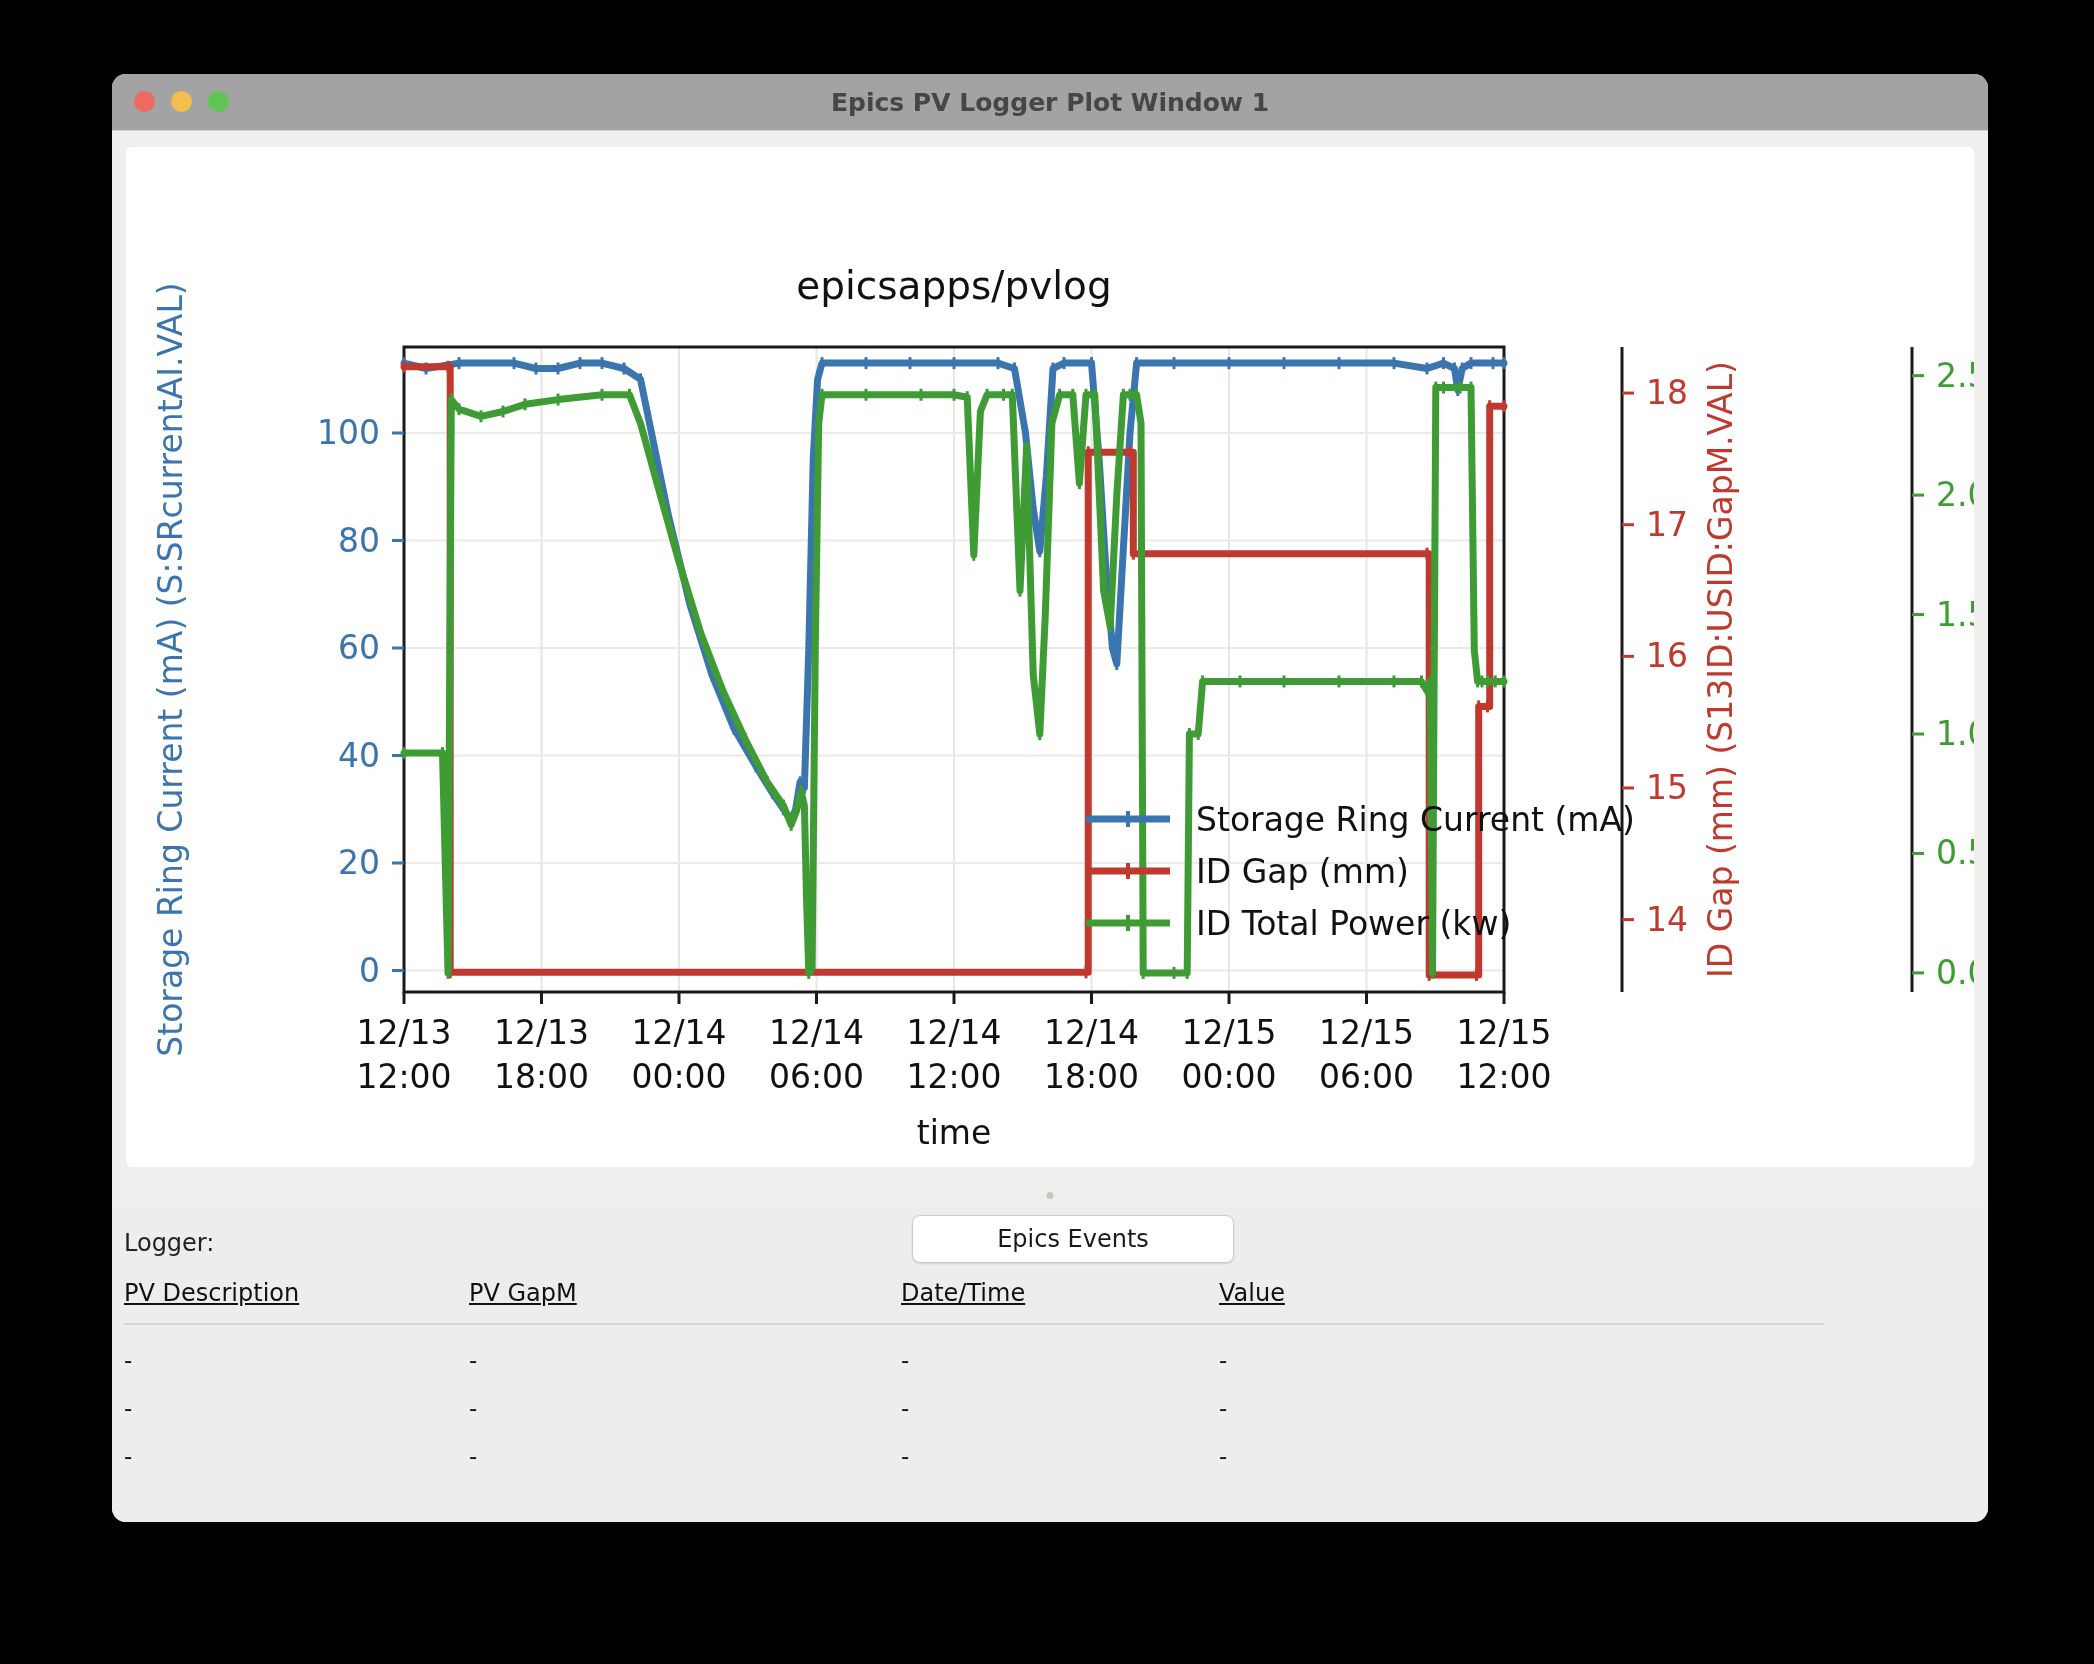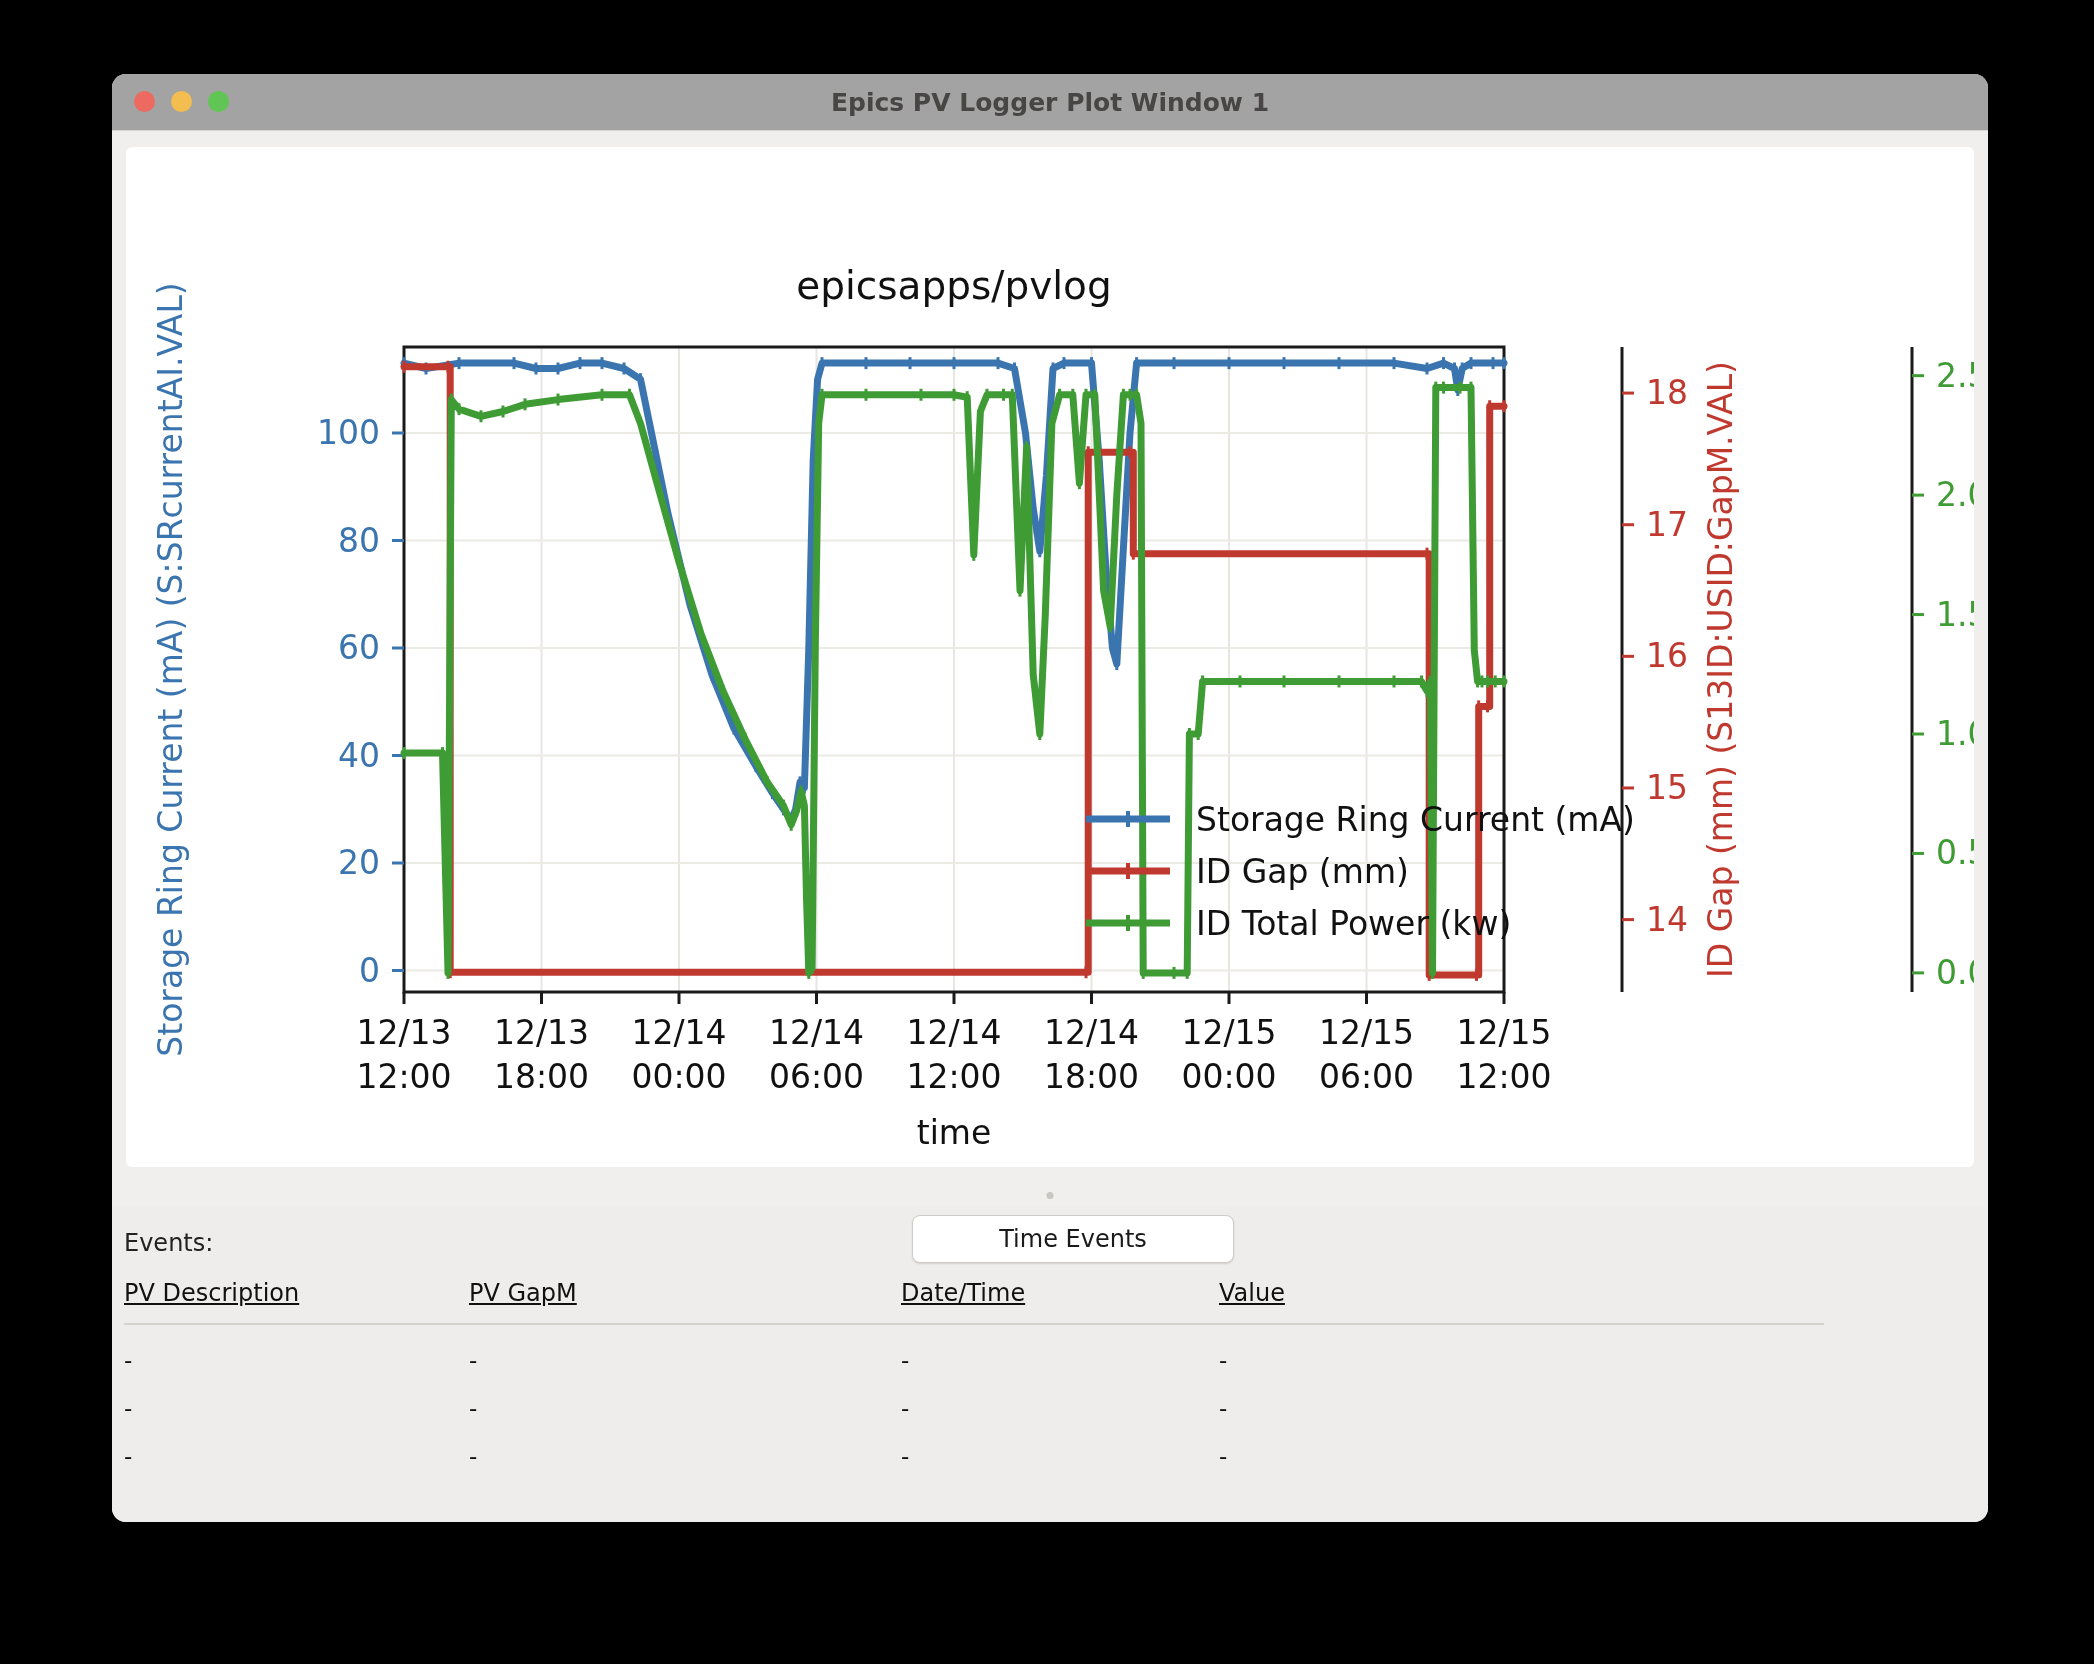--- a/index.html
+++ b/index.html
@@ -306,22 +306,22 @@
           <line x1="1002" y1="768" x2="1002" y2="784" stroke="#3f9c35" stroke-width="4"></line>
           <text x="1070" y="788" fill="#111" class="lgtext">ID Total Power (kw)</text>
         </svg>
     </div>
 
     <div class="divider">
       <div class="grip"></div>
     </div>
 
     <div class="events">
-      <div class="ev-label">Events:</div>
-      <div class="clear-btn">Time Events</div>
+      <div class="ev-label">Logger:</div>
+      <div class="clear-btn">Epics Events</div>
       <div class="ev-head">
         <span class="c0">PV Description</span>
         <span class="c1">PV GapM</span>
         <span class="c2">Date/Time</span>
         <span class="c3">Value</span>
       </div>
       <div class="ev-hr"></div>
       <div class="ev-rows">
         <div class="ev-row">
           <span class="c0">-</span>

